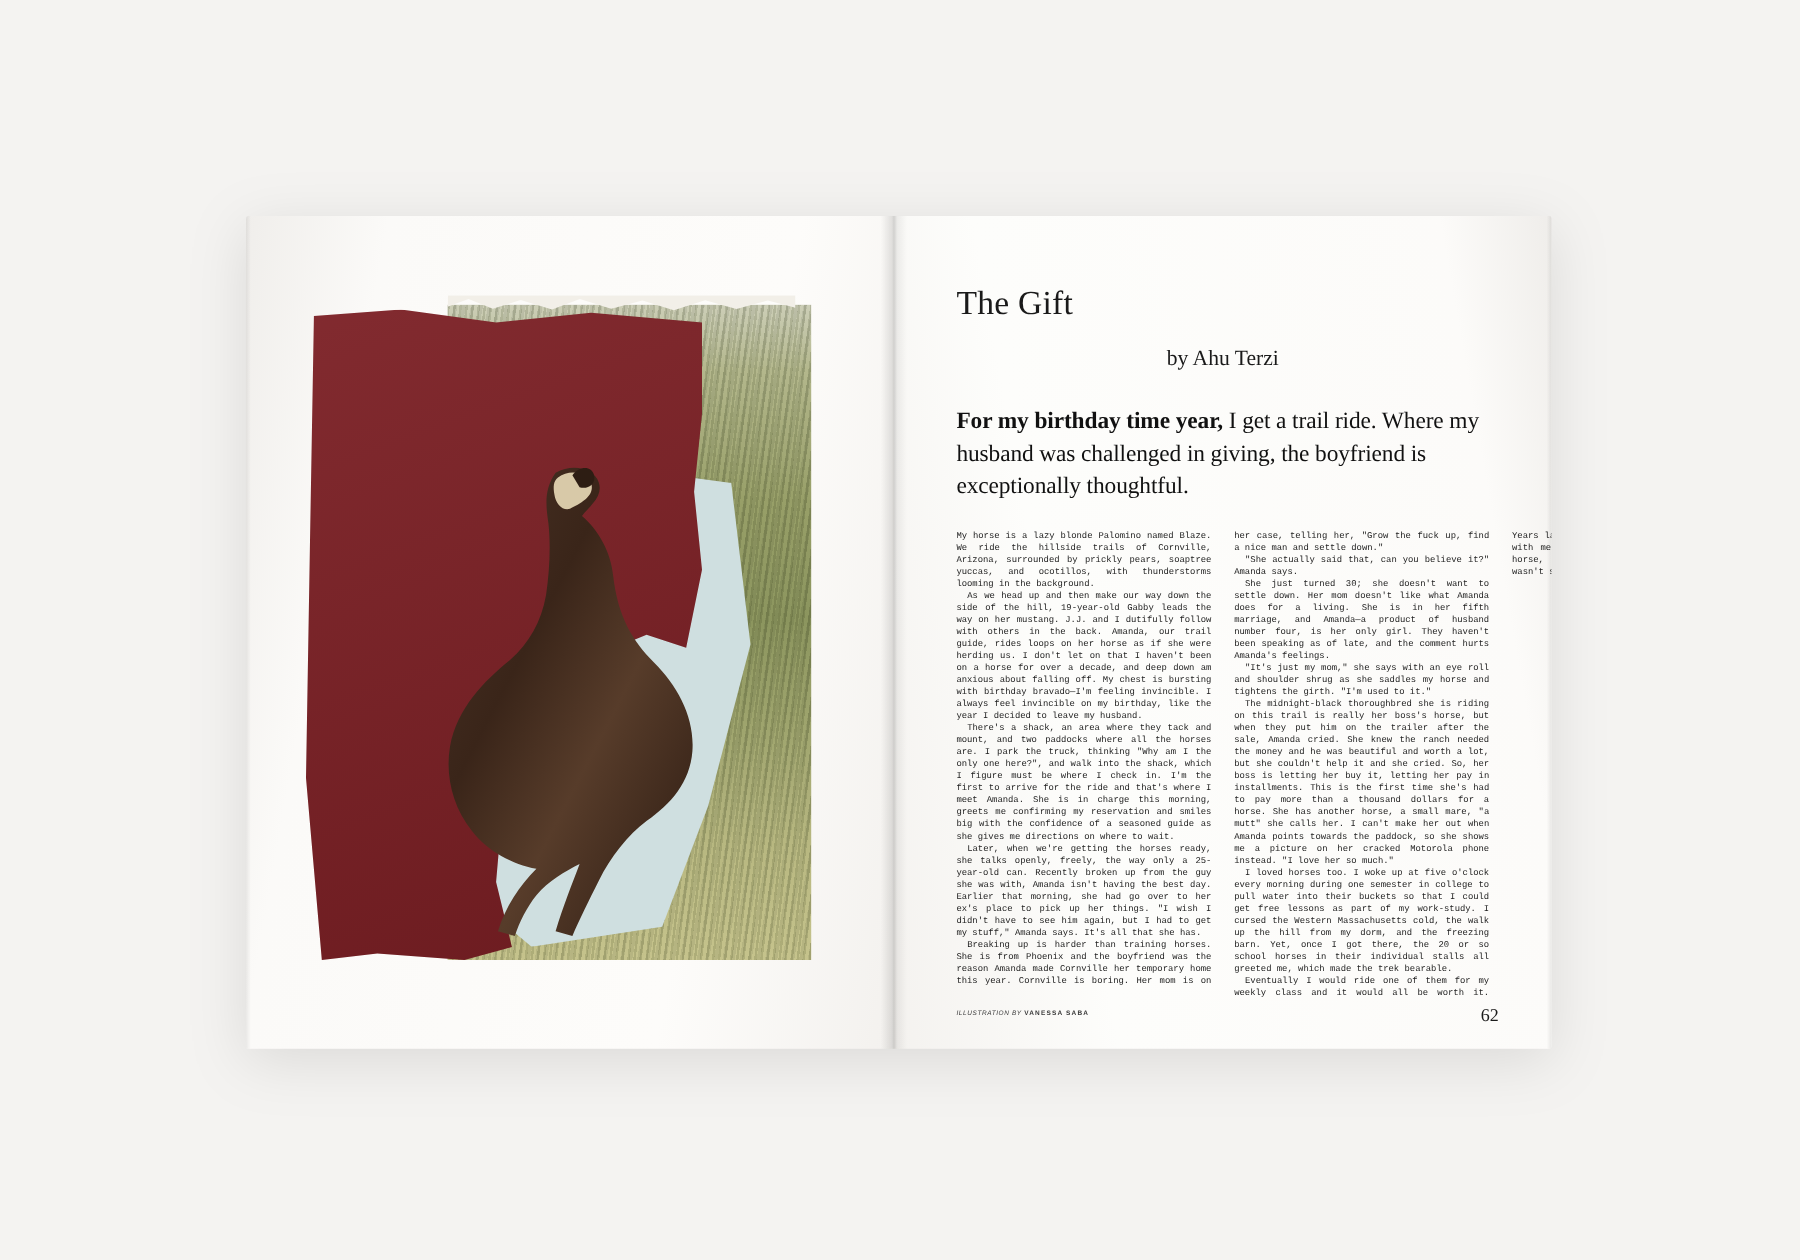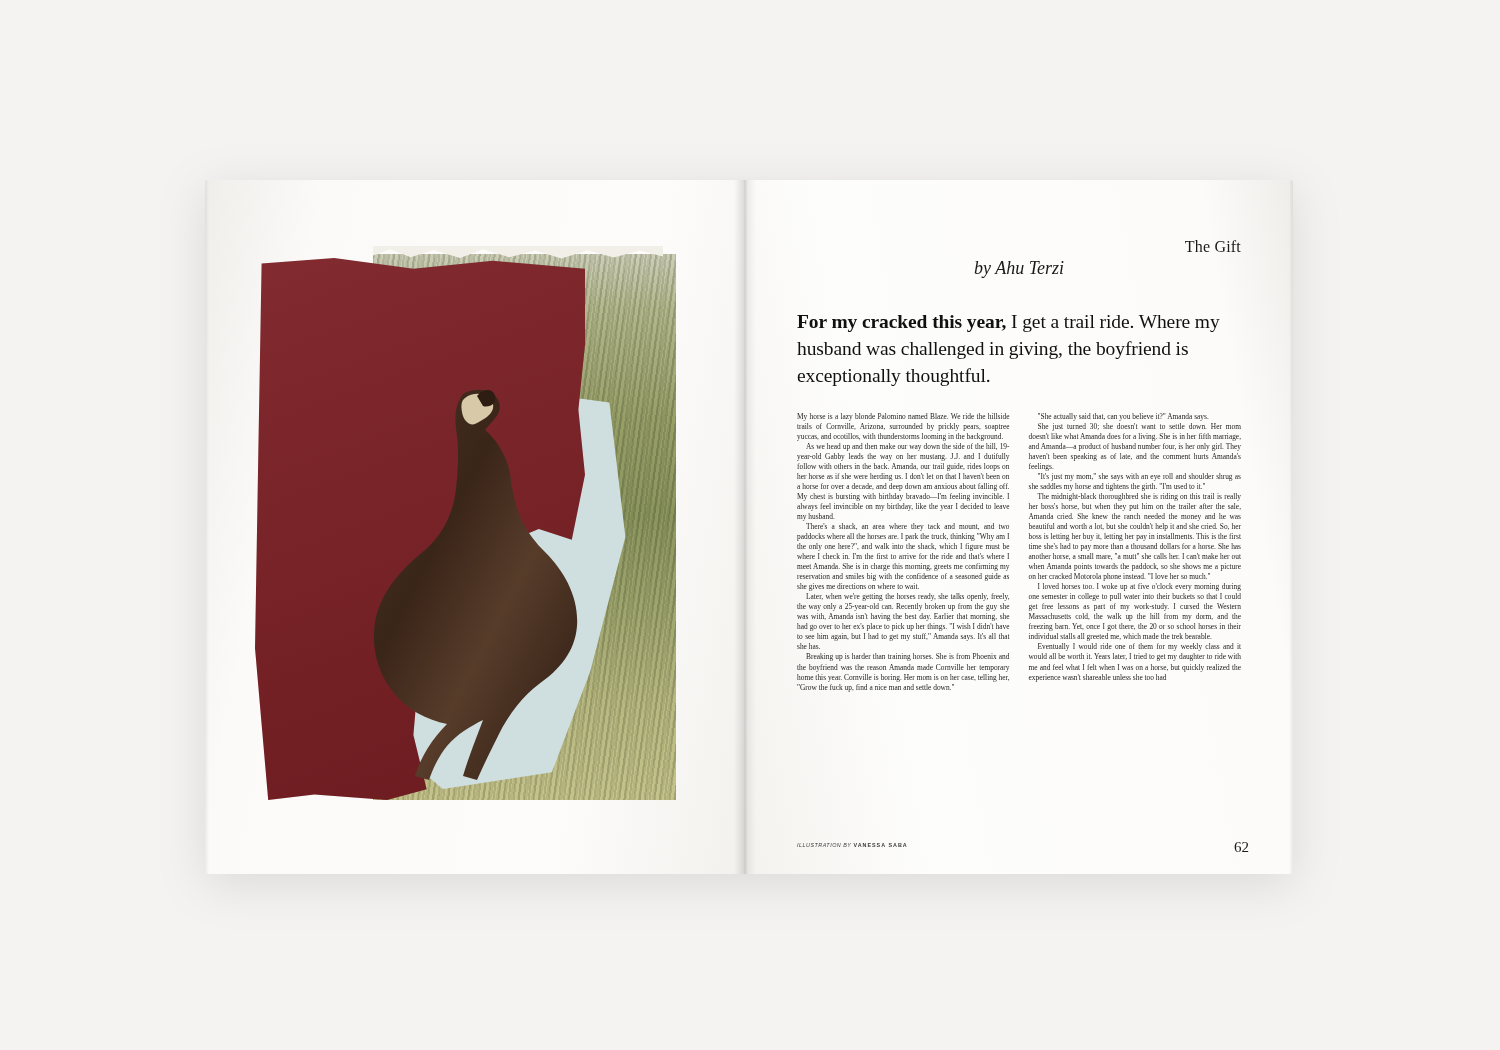--- a/index.html
+++ b/index.html
@@ -150,29 +150,28 @@
   
   .rp-inner {
     position: absolute;
     left: 52px;
     top: 58px;
     width: 444px;
     height: 580px;
   }
 
   .story-title {
-    text-align: right;
-    font-size: 16px;
+    text-align: left;
+    font-size: 28px;
     color: #1a1a1a;
     letter-spacing: 0.2px;
-    margin-bottom: 2px;
+    margin-bottom: 18px;
   }
   .story-byline {
     text-align: center;
-    font-style: italic;
     font-size: 18px;
     color: #1a1a1a;
     margin-bottom: 30px;
   }
 
   .deck {
     font-size: 19.5px;
     line-height: 1.38;
     color: #111;
     margin-bottom: 22px;
@@ -188,20 +187,21 @@
     font-size: 7.4px;
     line-height: 1.355;
     color: #1b1b1b;
     text-align: justify;
     hyphens: auto;
     height: 400px;
   }
   .cols p {
     margin: 0;
     text-indent: 9px;
+    font-family: Liberation Mono, monospace;
   }
   .cols p.first {
     text-indent: 0;
   }
 
   .credit {
     position: absolute;
     left: 52px;
     bottom: 26px;
     font-size: 5.4px;
@@ -279,21 +279,21 @@
         </svg>
       </div>
     </div>
 
     <div class="page right">
       <div class="rp-inner">
         <div class="story-title">The Gift</div>
         <div class="story-byline">by Ahu Terzi</div>
 
         <div class="deck">
-          <span class="lead-in">For my cracked this year,</span><span> I get a trail ride. Where my husband was challenged in giving, the boyfriend is exceptionally thoughtful.</span>
+          <span class="lead-in">For my birthday time year,</span><span> I get a trail ride. Where my husband was challenged in giving, the boyfriend is exceptionally thoughtful.</span>
         </div>
 
         <div class="cols">
           <p class="first">My horse is a lazy blonde Palomino named Blaze. We ride the hillside trails of Cornville, Arizona, surrounded by prickly pears, soaptree yuccas, and ocotillos, with thunderstorms looming in the background.</p>
           <p>As we head up and then make our way down the side of the hill, 19-year-old Gabby leads the way on her mustang. J.J. and I dutifully follow with others in the back. Amanda, our trail guide, rides loops on her horse as if she were herding us. I don't let on that I haven't been on a horse for over a decade, and deep down am anxious about falling off. My chest is bursting with birthday bravado—I'm feeling invincible. I always feel invincible on my birthday, like the year I decided to leave my husband.</p>
           <p>There's a shack, an area where they tack and mount, and two paddocks where all the horses are. I park the truck, thinking "Why am I the only one here?", and walk into the shack, which I figure must be where I check in. I'm the first to arrive for the ride and that's where I meet Amanda. She is in charge this morning, greets me confirming my reservation and smiles big with the confidence of a seasoned guide as she gives me directions on where to wait.</p>
           <p>Later, when we're getting the horses ready, she talks openly, freely, the way only a 25-year-old can. Recently broken up from the guy she was with, Amanda isn't having the best day. Earlier that morning, she had go over to her ex's place to pick up her things. "I wish I didn't have to see him again, but I had to get my stuff," Amanda says. It's all that she has.</p>
           <p>Breaking up is harder than training horses. She is from Phoenix and the boyfriend was the reason Amanda made Cornville her temporary home this year. Cornville is boring. Her mom is on her case, telling her, "Grow the fuck up, find a nice man and settle down."</p>
           <p>"She actually said that, can you believe it?" Amanda says.</p>
           <p>She just turned 30; she doesn't want to settle down. Her mom doesn't like what Amanda does for a living. She is in her fifth marriage, and Amanda—a product of husband number four, is her only girl. They haven't been speaking as of late, and the comment hurts Amanda's feelings.</p>

